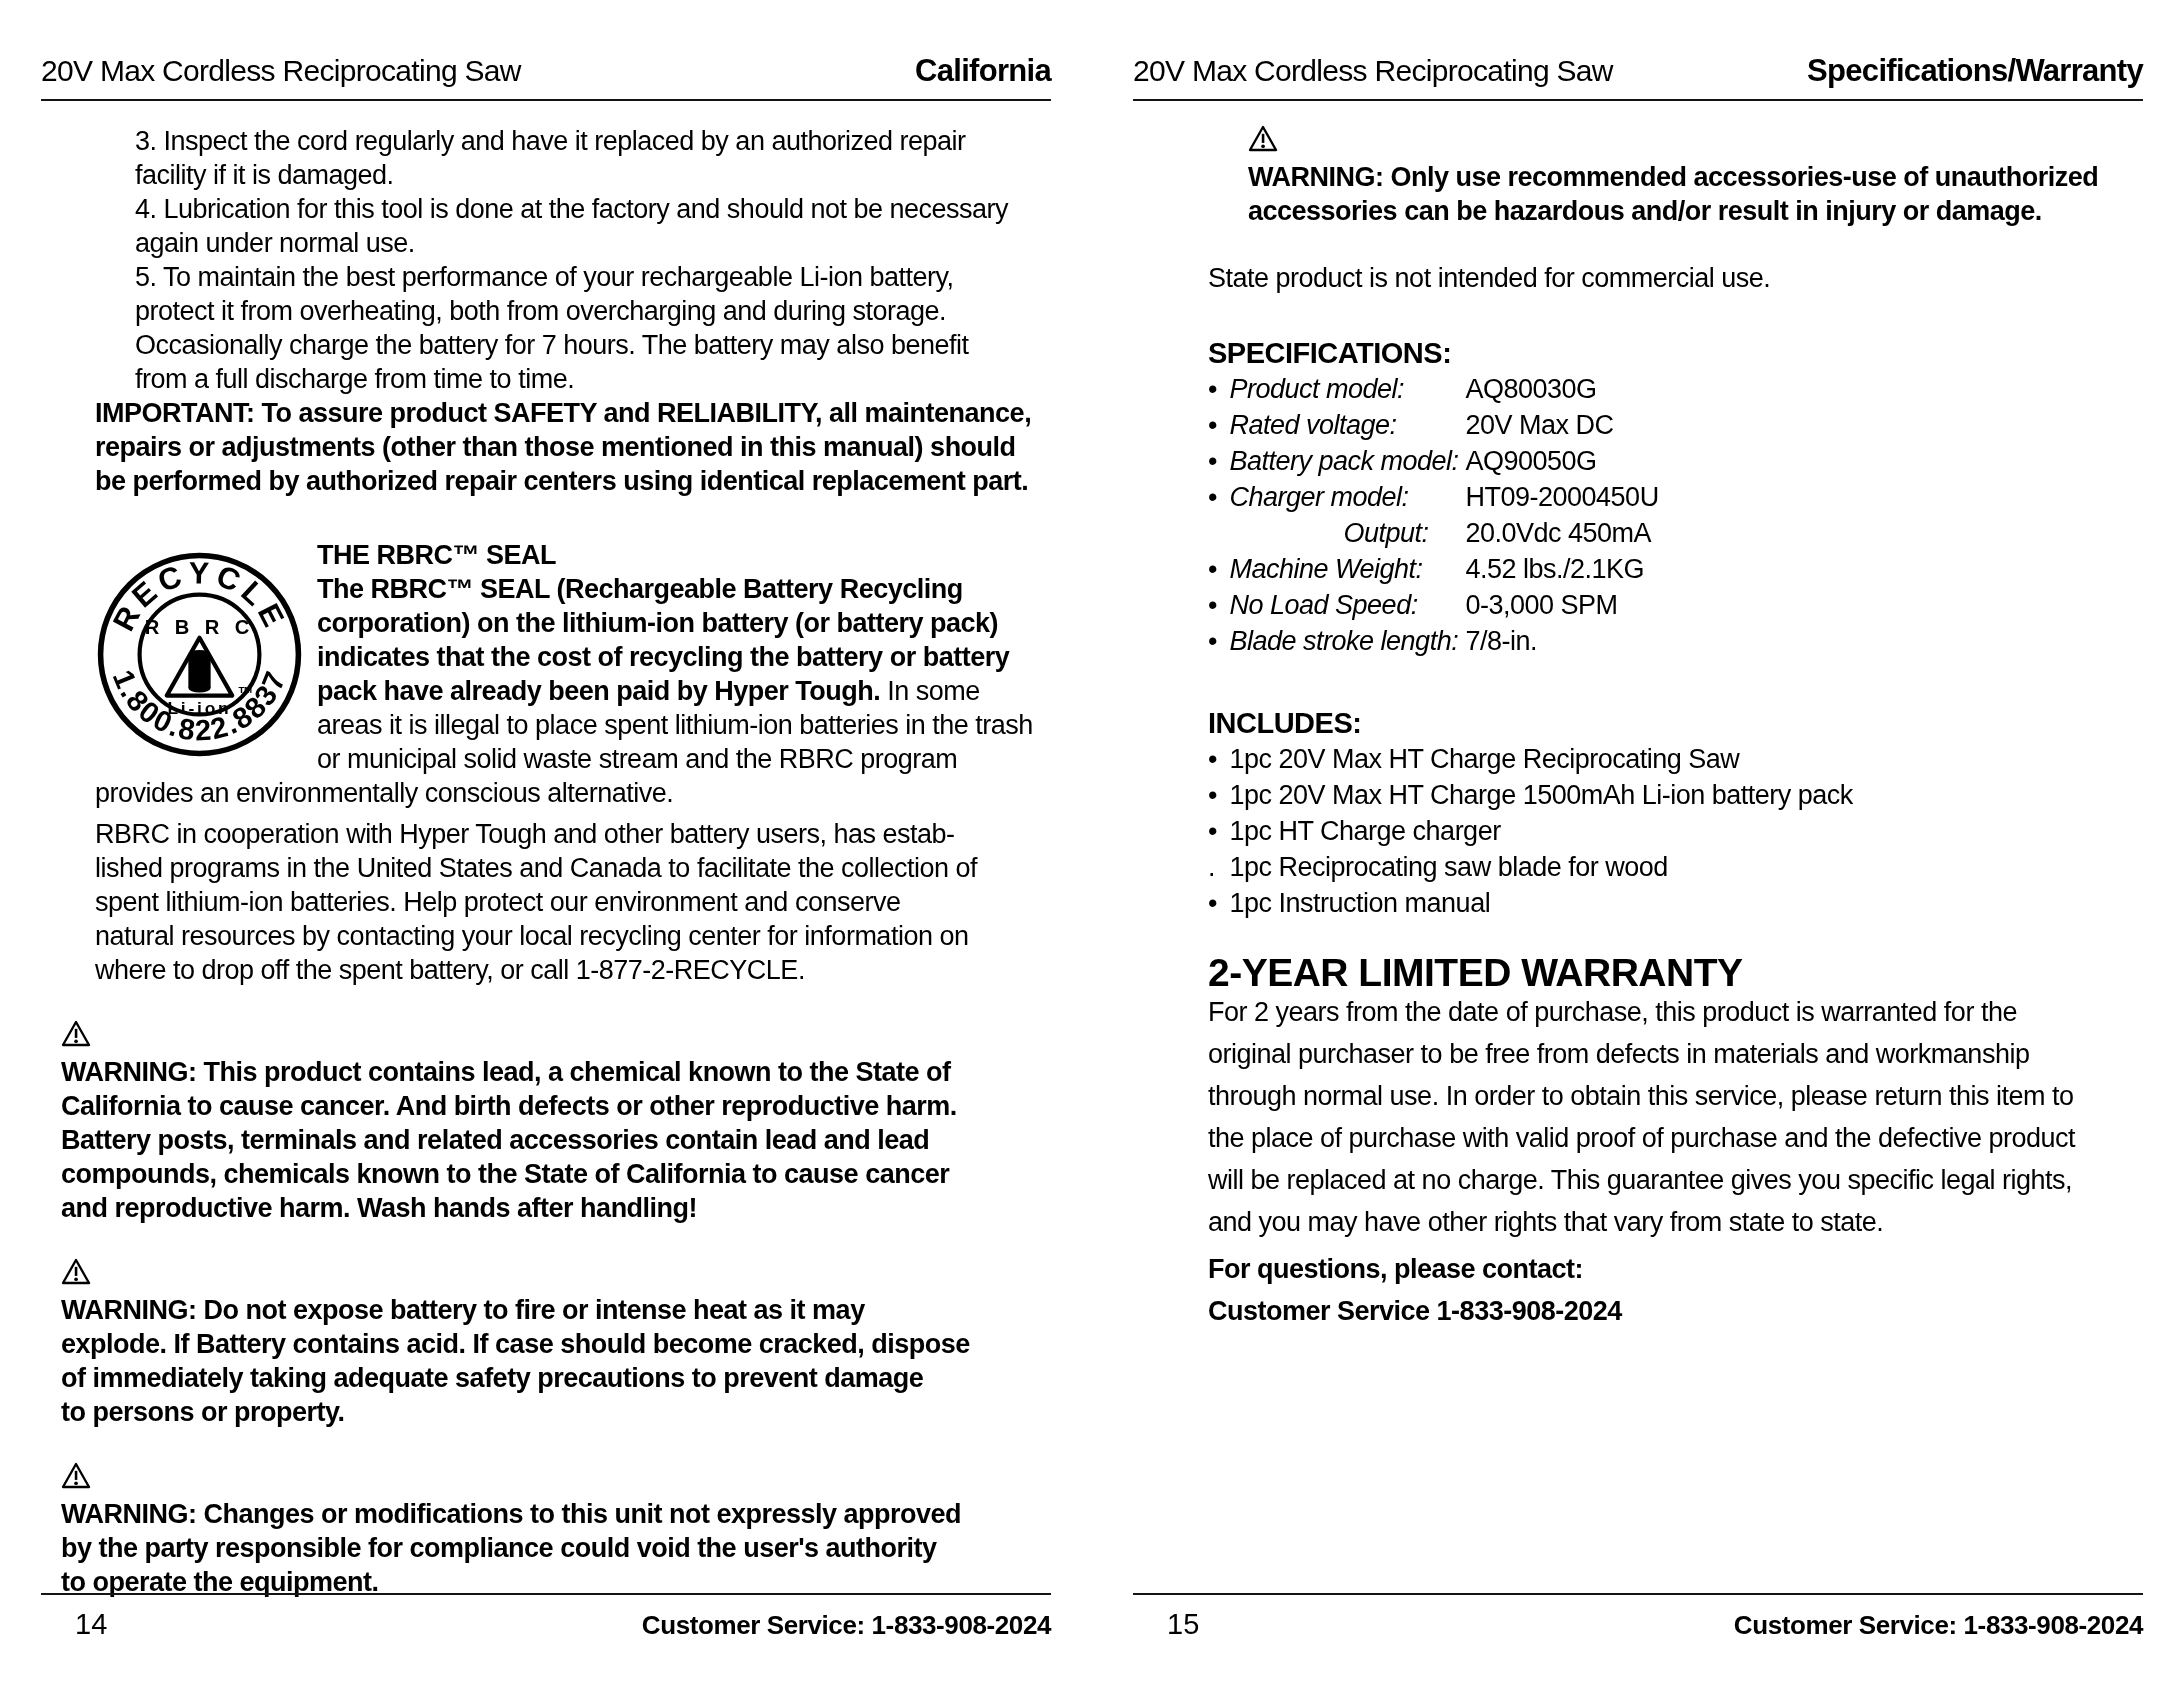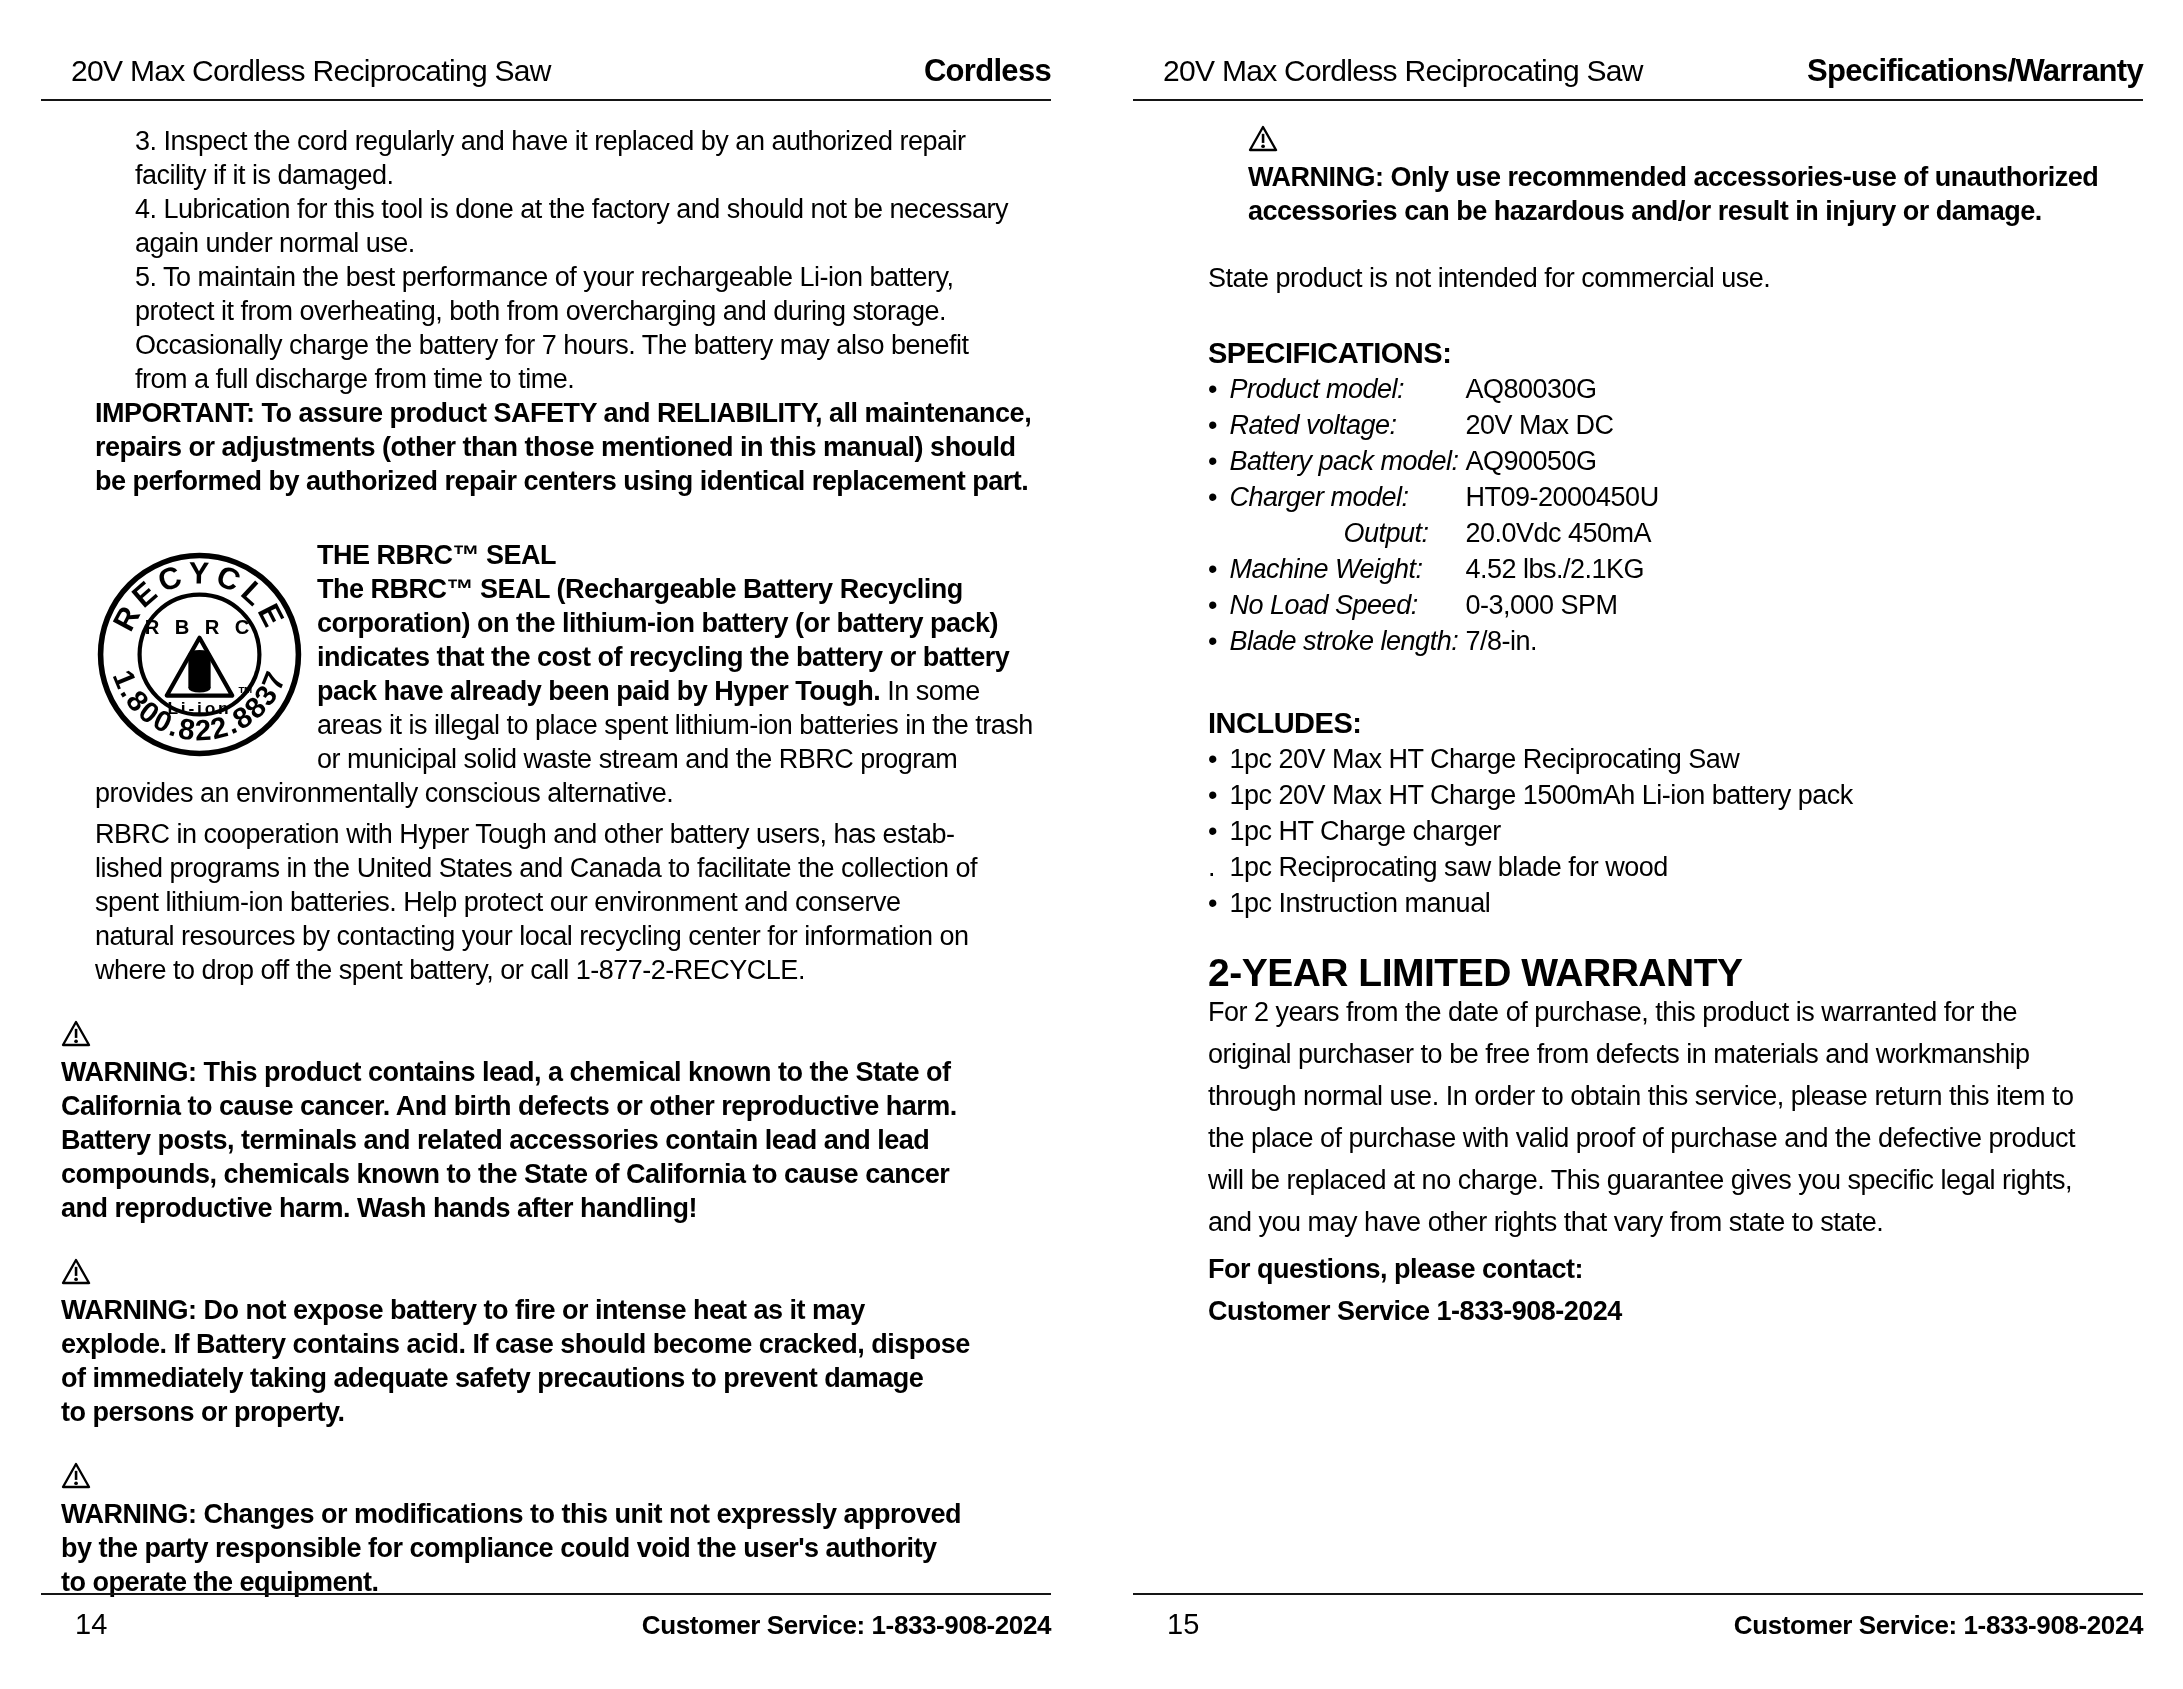--- a/index.html
+++ b/index.html
@@ -1,21 +1,21 @@
 <!DOCTYPE html>
 <html style="font-size:11.4px"><head>
 <meta charset="utf-8">
 <style>
   html,body{margin:0;padding:0;background:#ffffff;}
   .canvas{position:relative;width:2183px;height:1689px;background:#ffffff;color:#000;
           font-family:"Liberation Sans",sans-serif;overflow:hidden;}
   .page{position:absolute;top:0;height:1689px;width:1092px;}
   .page-inner{margin:0 41px;position:relative;height:100%;}
   .header{display:flex;justify-content:space-between;align-items:baseline;padding-top:53px;}
-  .h-title{font-size:30px;letter-spacing:-0.7px;margin-left:30px;}
+  .h-title{font-size:30px;letter-spacing:-0.7px;}
   .h-section{font-size:31px;font-weight:bold;letter-spacing:-0.7px;}
   .rule{border-top:2.9px solid #151515;margin-top:10px;}
   .body{margin-left:54px;margin-top:23px;font-size:27px;line-height:34px;letter-spacing:-0.5px;}
   .page-right .body{margin-left:75px;margin-top:21.5px;}
   .body > :first-child{margin-top:0;margin-left:40px;}
   .pre{white-space:pre-line;}
   .bold{font-weight:bold;}
   
   .warning{display:flex;margin-left:-34px;margin-top:30px;font-weight:bold;flex-direction:column;}
   .warn-icon{flex:0 0 34px;padding-top:2.9px;}
@@ -50,21 +50,21 @@
 </style>
 </head>
 <body>
 
 <div class="canvas">
 
   <section class="page page-left" style="left:0">
     <div class="page-inner">
       <div class="header">
         <span class="h-title">20V Max Cordless Reciprocating Saw</span>
-        <span class="h-section">Cordless</span>
+        <span class="h-section">California</span>
       </div>
       <div class="rule"></div>
 
       <div class="body">
         <div class="pre">3. Inspect the cord regularly and have it replaced by an authorized repair
 facility if it is damaged.
 4. Lubrication for this tool is done at the factory and should not be necessary
 again under normal use.
 5. To maintain the best performance of your rechargeable Li-ion battery,
 protect it from overheating, both from overcharging and during storage.

